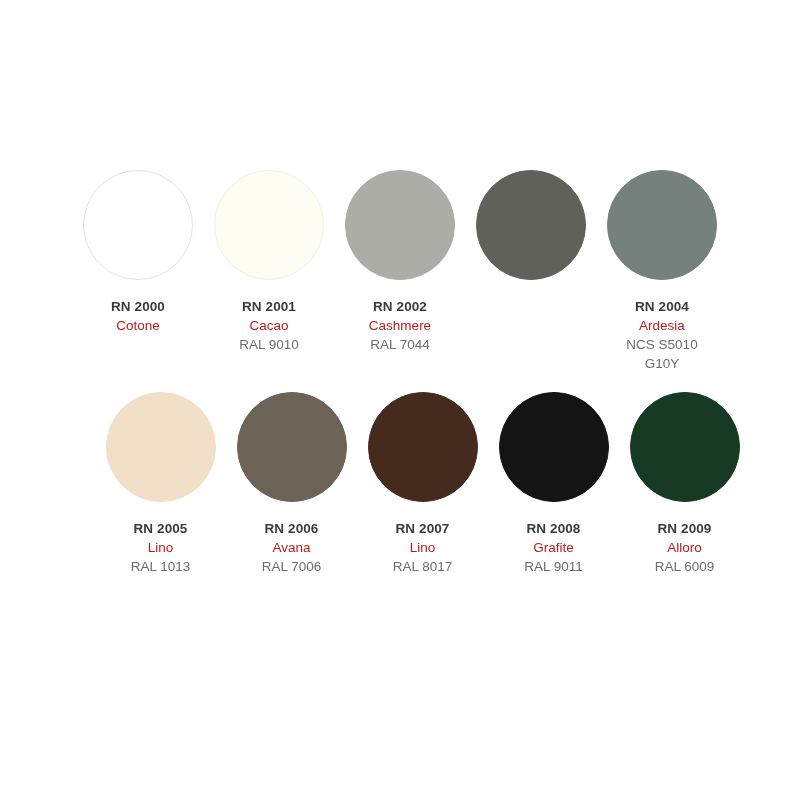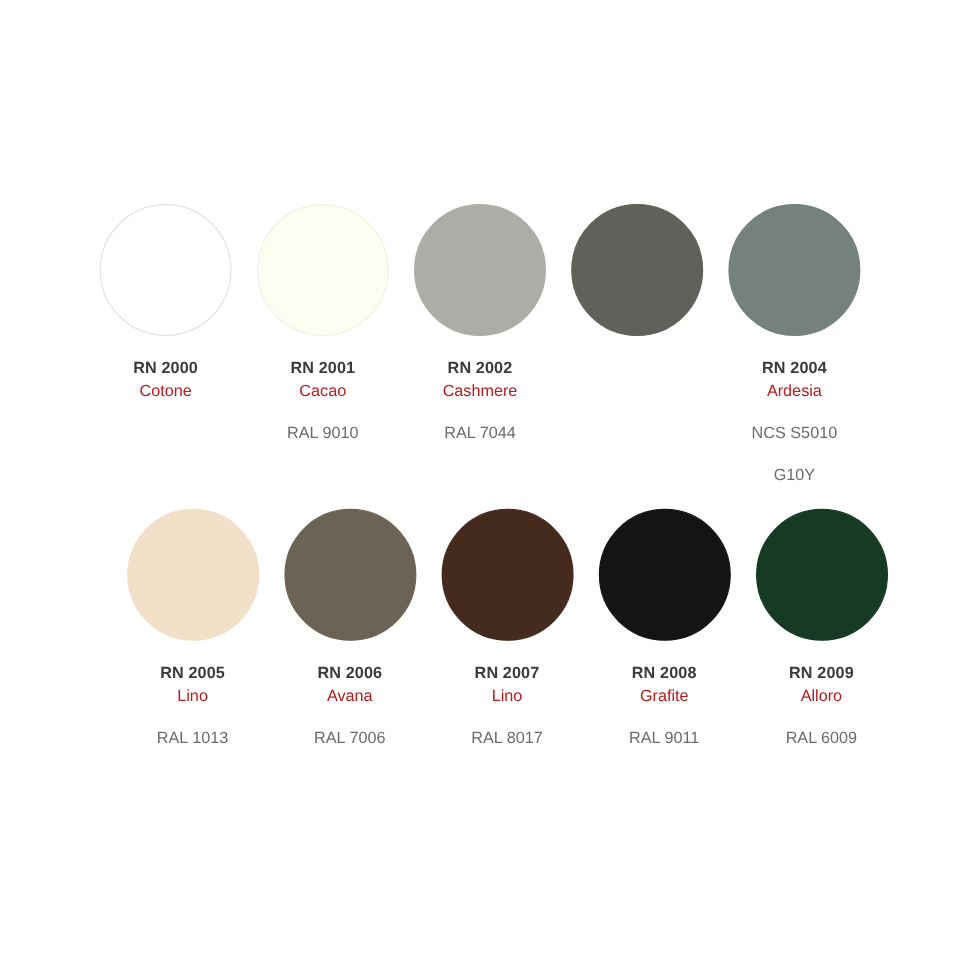--- a/index.html
+++ b/index.html
@@ -72,21 +72,20 @@
     font-weight: normal;
     color: #b91c1c;
     white-space: nowrap;
   }
 
   .swatch-ref {
     font-size: 13.5px;
     font-weight: normal;
     color: #6c6c6c;
     white-space: nowrap;
-    margin-top: 16px;
   }
 </style>
 </head>
 <body>
 
 <div class="palette">
 
   <div class="swatch-row row-1">
 
     <div class="swatch">

